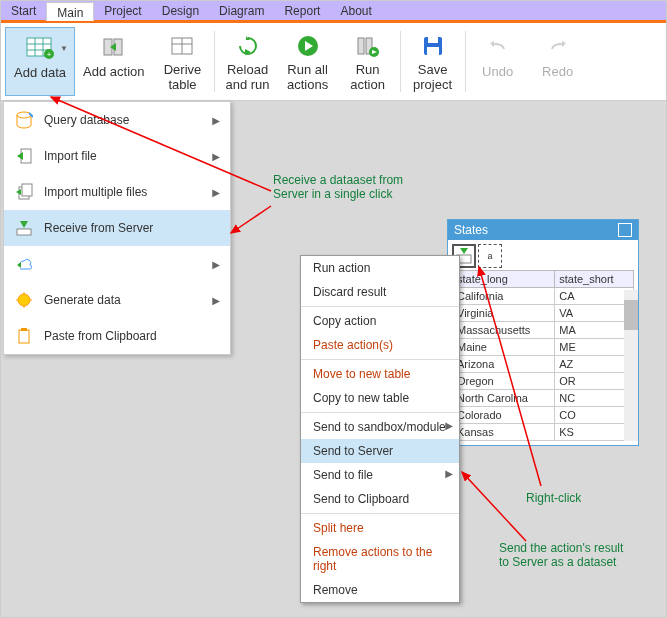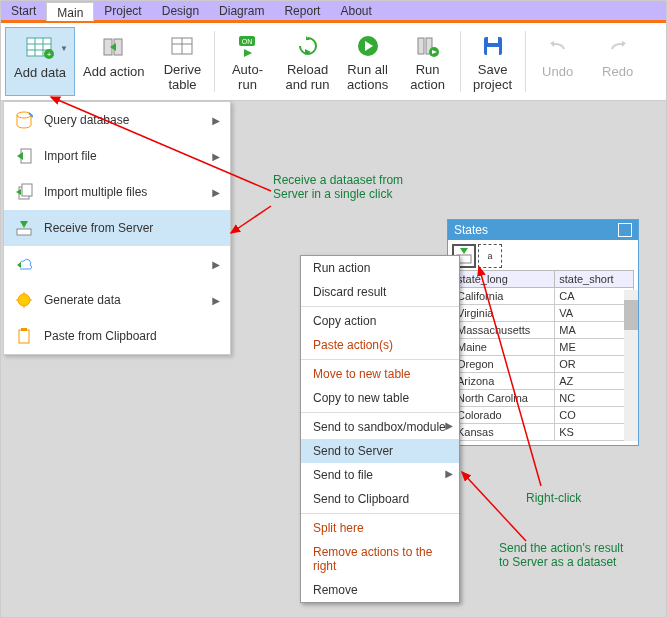--- a/index.html
+++ b/index.html
@@ -87,31 +87,20 @@
           <line x1="12" y1="4" x2="12" y2="20" stroke="#888"></line>
         </svg>
       </div>
     <div class="rbn-lbl">Derive
 table</div>
   </div>
   <div class="rbn-sep"></div>
   <div class="rbn-btn">
     <div class="rbn-ico">
         <svg width="24" height="24">
-          <rect x="4" y="2" width="16" height="10" rx="2" fill="#3a3"></rect>
-          <text x="12" y="10" fill="#fff" font-size="7" text-anchor="middle">ON</text>
-          <polygon points="9,15 17,19 9,23" fill="#3a3"></polygon>
-        </svg>
-      </div>
-    <div class="rbn-lbl">Auto-
-run</div>
-  </div>
-  <div class="rbn-btn">
-    <div class="rbn-ico">
-        <svg width="24" height="24">
           <path d="M12 4 A8 8 0 1 1 4 12" fill="none" stroke="#3a3" stroke-width="2"></path>
           <polygon points="10,2 14,6 10,6" fill="#3a3"></polygon>
           <polygon points="9,15 15,18 9,21" fill="#3a3"></polygon>
         </svg>
       </div>
     <div class="rbn-lbl">Reload
 and run</div>
   </div>
   <div class="rbn-btn">
     <div class="rbn-ico">
@@ -299,26 +288,26 @@
           </tr>
       <tr>
             <td>Massachusetts</td>
             <td>MA</td>
           </tr>
       <tr>
             <td>Maine</td>
             <td>ME</td>
           </tr>
       <tr>
+            <td>Arizona</td>
+            <td>AZ</td>
+          </tr>
+      <tr>
             <td>Oregon</td>
             <td>OR</td>
-          </tr>
-      <tr>
-            <td>Arizona</td>
-            <td>AZ</td>
           </tr>
       <tr>
             <td>North Carolina</td>
             <td>NC</td>
           </tr>
       <tr>
             <td>Colorado</td>
             <td>CO</td>
           </tr>
       <tr>

